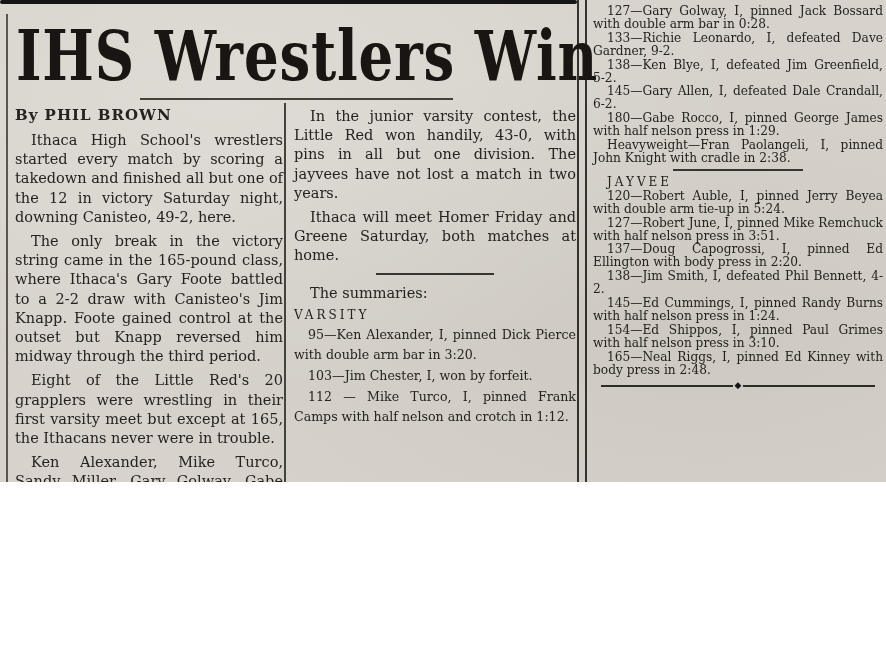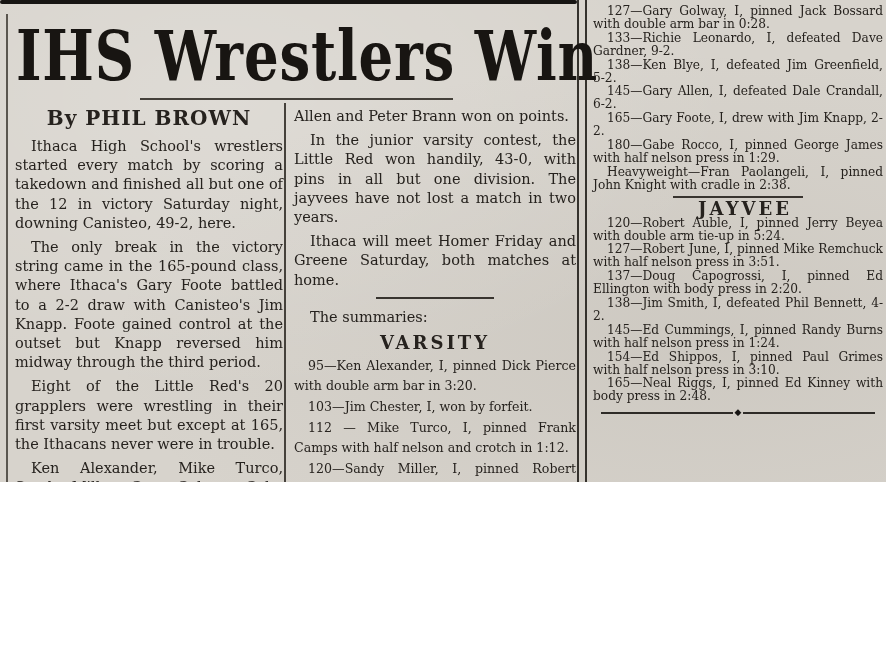--- a/index.html
+++ b/index.html
@@ -26,29 +26,29 @@
     position:absolute; left:16px; top:14px; margin:0;
     font-size:70px; font-weight:700; letter-spacing:1px; white-space:nowrap;
     transform:scaleX(0.78); transform-origin:0 0; color:#181512;
   }
 
   .col { position:absolute; text-align:justify; }
   #col1 { left:15px;  top:106px; width:268px; }
   #col2 { left:294px; top:107px; width:282px; }
   #col3 { left:593px; top:5px;   width:290px; }
 
-  .byline { text-align:center; font-weight:700; font-size:20px; letter-spacing:1px; margin:0 0 7px 0; }
+  .byline { font-weight:700; font-size:15px; letter-spacing:1px; margin:0 0 7px 0; }
   .body-p { margin:0 0 5px 0; font-size:14.5px; line-height:19.2px; text-indent:16px; }
   .no-indent { text-indent:0; }
   .bold-p { font-weight:700; }
 
   .short-rule  { width:118px; height:2px; background:#38342f; margin:7px auto 9px auto; }
   .short-rule2 { width:130px; height:2px; background:#38342f; margin:4px auto 5px auto; }
 
-  .sec-head { text-align:center; font-weight:700; font-size:18px; letter-spacing:3px; margin:3px 0 3px 0; text-indent:0; }
+  .sec-head { font-weight:400; font-size:12px; letter-spacing:3px; margin:3px 0 3px 0; text-indent:0; }
 
   .sum  { font-size:12.6px; line-height:20px; }
   .sum p, .sum3 p { margin:0 0 1px 0; text-indent:14px; }
   .sum3 { font-size:12.2px; line-height:12.9px; }
 
   .diamond-rule { display:flex; align-items:center; margin:5px auto 7px auto; width:274px; }
   .diamond-rule .seg { flex:1; height:2px; background:#2e2b27; }
   .diamond-rule .dia { font-size:9px; line-height:9px; padding:0 2px; color:#171513; }
 
   #tigers { position:absolute; left:593px; top:489px; width:290px; font-size:15.5px; line-height:19px; }
@@ -97,40 +97,37 @@
   <div id="col1" class="col">
     <p class="byline">By PHIL BROWN</p>
     <p class="body-p">Ithaca High School's wrestlers started every match by scoring a takedown and finished all but one of the 12 in victory Saturday night, downing Canisteo, 49-2, here.</p>
     <p class="body-p">The only break in the victory string came in the 165-pound class, where Ithaca's Gary Foote battled to a 2-2 draw with Canisteo's Jim Knapp. Foote gained control at the outset but Knapp reversed him midway through the third period.</p>
     <p class="body-p">Eight of the Little Red's 20 grapplers were wrestling in their first varsity meet but except at 165, the Ithacans never were in trouble.</p>
     <p class="body-p">Ken Alexander, Mike Turco, Sandy Miller, Gary Golway, Gabe Rocco and Fran (Pogo) Paolangeli won on pins. Golway needed only 28 seconds to tie up Jack Bossard with a double arm bar.</p>
     <p class="body-p">Richie Leonardo, Ken Blye, Gary</p>
   </div>
 
   <div id="col2" class="col">
-    <p class="body-p no-indent">Allen and Peter Brann won on points.</p>
     <p class="body-p">In the junior varsity contest, the Little Red won handily, 43-0, with pins in all but one division. The jayvees have not lost a match in two years.</p>
     <p class="body-p">Ithaca will meet Homer Friday and Greene Saturday, both matches at home.</p>
     <div class="short-rule"></div>
     <p class="body-p">The summaries:</p>
     <p class="sec-head">VARSITY</p>
     <div class="sum">
       <p>95—Ken Alexander, I, pinned Dick Pierce with double arm bar in 3:20.</p>
       <p>103—Jim Chester, I, won by forfeit.</p>
       <p>112 — Mike Turco, I, pinned Frank Camps with half nelson and crotch in 1:12.</p>
-      <p>120—Sandy Miller, I, pinned Robert Stewart with half nelson and crotch in 1:35.</p>
     </div>
   </div>
 
   <div id="col3" class="col sum3">
     <p>127—Gary Golway, I, pinned Jack Bossard with double arm bar in 0:28.</p>
     <p>133—Richie Leonardo, I, defeated Dave Gardner, 9-2.</p>
     <p>138—Ken Blye, I, defeated Jim Greenfield, 5-2.</p>
     <p>145—Gary Allen, I, defeated Dale Crandall, 6-2.</p>
-    <p>165—Gary Foote, I, drew with Jim Knapp, 2-2.</p>
     <p>180—Gabe Rocco, I, pinned George James with half nelson press in 1:29.</p>
     <p>Heavyweight—Fran Paolangeli, I, pinned John Knight with cradle in 2:38.</p>
     <div class="short-rule2"></div>
     <p class="sec-head">JAYVEE</p>
     <p>120—Robert Auble, I, pinned Jerry Beyea with double arm tie-up in 5:24.</p>
     <p>127—Robert June, I, pinned Mike Remchuck with half nelson press in 3:51.</p>
     <p>137—Doug Capogrossi, I, pinned Ed Ellington with body press in 2:20.</p>
     <p>138—Jim Smith, I, defeated Phil Bennett, 4-2.</p>
     <p>145—Ed Cummings, I, pinned Randy Burns with half nelson press in 1:24.</p>
     <p>154—Ed Shippos, I, pinned Paul Grimes with half nelson press in 3:10.</p>

